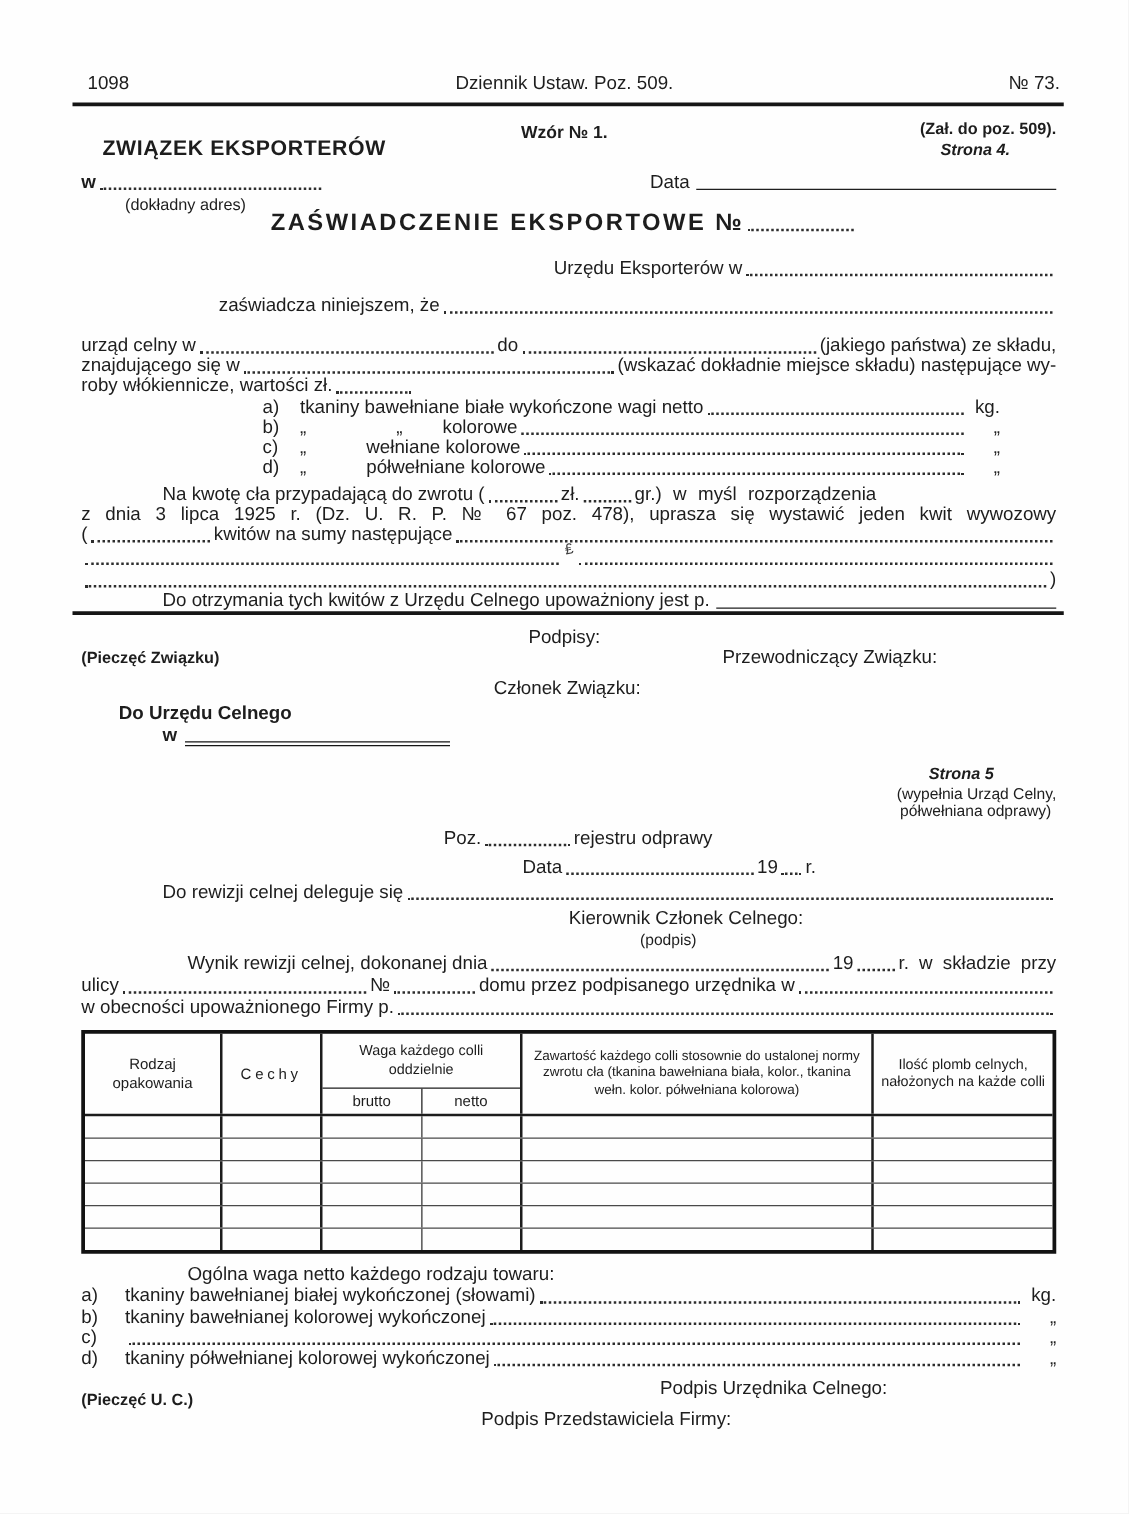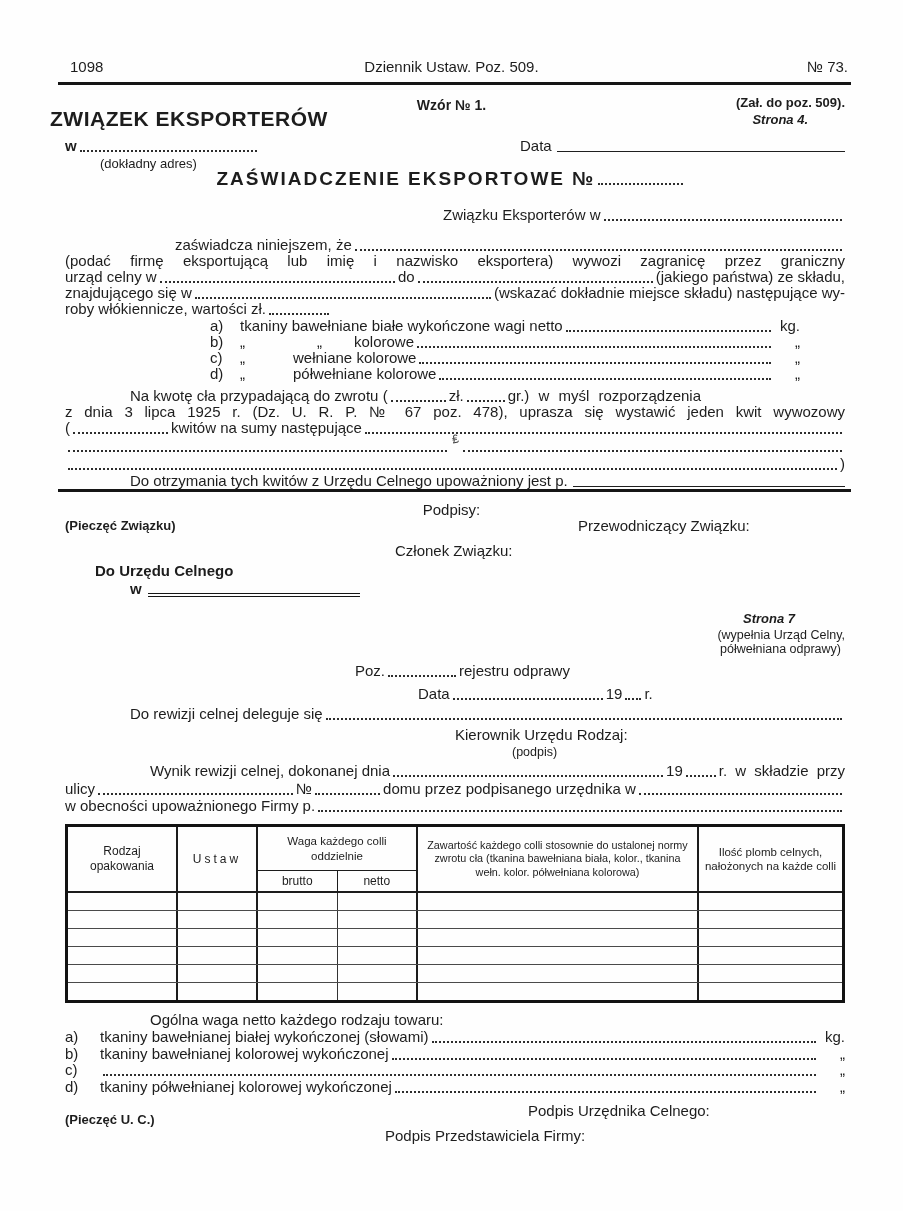--- a/index.html
+++ b/index.html
@@ -58,50 +58,49 @@
   <div class="ln b" style="top:97px;left:0;right:0;justify-content:center;font-size:14px">
       <span>Wzór № 1.</span>
     </div>
   <div class="ln b sm" style="top:94px;right:58px">
       <span>(Zał. do poz. 509).</span>
     </div>
   <div class="ln b it sm" style="top:111px;right:95px">
       <span>Strona 4.</span>
     </div>
 
-  <div class="ln b" style="top:110px;left:50px;font-size:21px;letter-spacing:.5px">
+  <div class="ln b" style="top:110px;left:82px;font-size:17px;letter-spacing:.5px">
       <span>ZWIĄZEK EKSPORTERÓW</span>
     </div>
   <div class="ln b" style="top:137px;left:65px;width:195px">
       <span>w</span>
       <span class="dt"></span>
     </div>
   <div class="ln sm" style="top:155px;left:100px">
       <span>(dokładny adres)</span>
     </div>
   <div class="ln" style="top:137px;left:520px;right:58px">
       <span>Data</span>
       <span class="sl"></span>
     </div>
 
   <div class="ln" style="top:170px;left:0;right:0;justify-content:center">
     <span class="b" style="font-size:19px;letter-spacing:2px">ZAŚWIADCZENIE EKSPORTOWE №</span>
     <span class="dt" style="flex:0 0 85px"></span>
   </div>
 
   <div class="ln" style="top:206px;left:443px;right:58px">
-      <span>Związku Eksporterów w</span>
+      <span>Urzędu Eksporterów w</span>
       <span class="dt"></span>
     </div>
 
   <div class="ln" style="top:236px;left:175px;right:58px">
       <span>zaświadcza niniejszem, że</span>
       <span class="dt"></span>
     </div>
-  <div class="ln just" style="top:252px;left:65px;right:58px"><span>(podać firmę eksportującą lub imię i nazwisko eksportera) wywozi zagranicę przez graniczny</span></div>
   <div class="ln" style="top:268px;left:65px;right:58px">
     <span>urząd celny w</span>
       <span class="dt"></span>
     <span>do</span>
       <span class="dt"></span>
     <span>(jakiego państwa) ze składu,</span>
   </div>
   <div class="ln" style="top:284px;left:65px;right:58px">
     <span>znajdującego się w</span>
       <span class="dt"></span>
@@ -188,21 +187,21 @@
     </div>
   <div class="ln b" style="top:562px;left:95px">
       <span>Do Urzędu Celnego</span>
     </div>
   <div class="ln b" style="top:579px;left:130px">
     <span>w</span>
     <span class="dbl"></span>
   </div>
 
   <div class="ln b it sm" style="top:610px;right:108px">
-      <span>Strona 7</span>
+      <span>Strona 5</span>
     </div>
   <div class="ln xs" style="top:627px;right:58px">
       <span>(wypełnia Urząd Celny,</span>
     </div>
   <div class="ln xs" style="top:641px;right:62px">
       <span>półwełniana odprawy)</span>
     </div>
 
   <div class="ln" style="top:662px;left:355px;width:280px">
     <span>Poz.</span>
@@ -214,21 +213,21 @@
     <span class="dt" style="flex:0 0 150px"></span>
     <span>19</span>
     <span class="dt" style="flex:0 0 16px"></span>
     <span>r.</span>
   </div>
   <div class="ln" style="top:705px;left:130px;right:58px">
     <span>Do rewizji celnej deleguje się</span>
     <span class="dt"></span>
   </div>
   <div class="ln" style="top:726px;left:455px">
-      <span>Kierownik Urzędu Rodzaj:</span>
+      <span>Kierownik Członek Celnego:</span>
     </div>
   <div class="ln xs" style="top:744px;left:512px">
       <span>(podpis)</span>
     </div>
 
   <div class="ln" style="top:762px;left:150px;right:58px">
     <span>Wynik rewizji celnej, dokonanej dnia</span>
     <span class="dt"></span>
     <span>19</span>
     <span class="dt" style="flex:0 0 30px"></span>
@@ -247,21 +246,21 @@
     <span class="dt"></span>
   </div>
 
   <div class="tbl">
     <div class="thead">
       <div class="th" style="flex:0 0 110px">
         <span>Rodzaj</span>
         <span>opakowania</span>
       </div>
       <div class="th" style="flex:0 0 80px;letter-spacing:3px">
-        <span>Ustaw</span>
+        <span>Cechy</span>
       </div>
       <div class="th" style="flex:0 0 160px;padding:0">
         <span class="w-top">Waga każdego colli oddzielnie</span>
         <span class="w-bot">
           <span>brutto</span>
           <span>netto</span>
         </span>
       </div>
       <div class="th" style="flex:1 1 auto;font-size:10.8px">
         <span>Zawartość każdego colli stosownie do ustalonej normy zwrotu cła (tkanina bawełniana biała, kolor., tkanina wełn. kolor. półwełniana kolorowa)</span>

